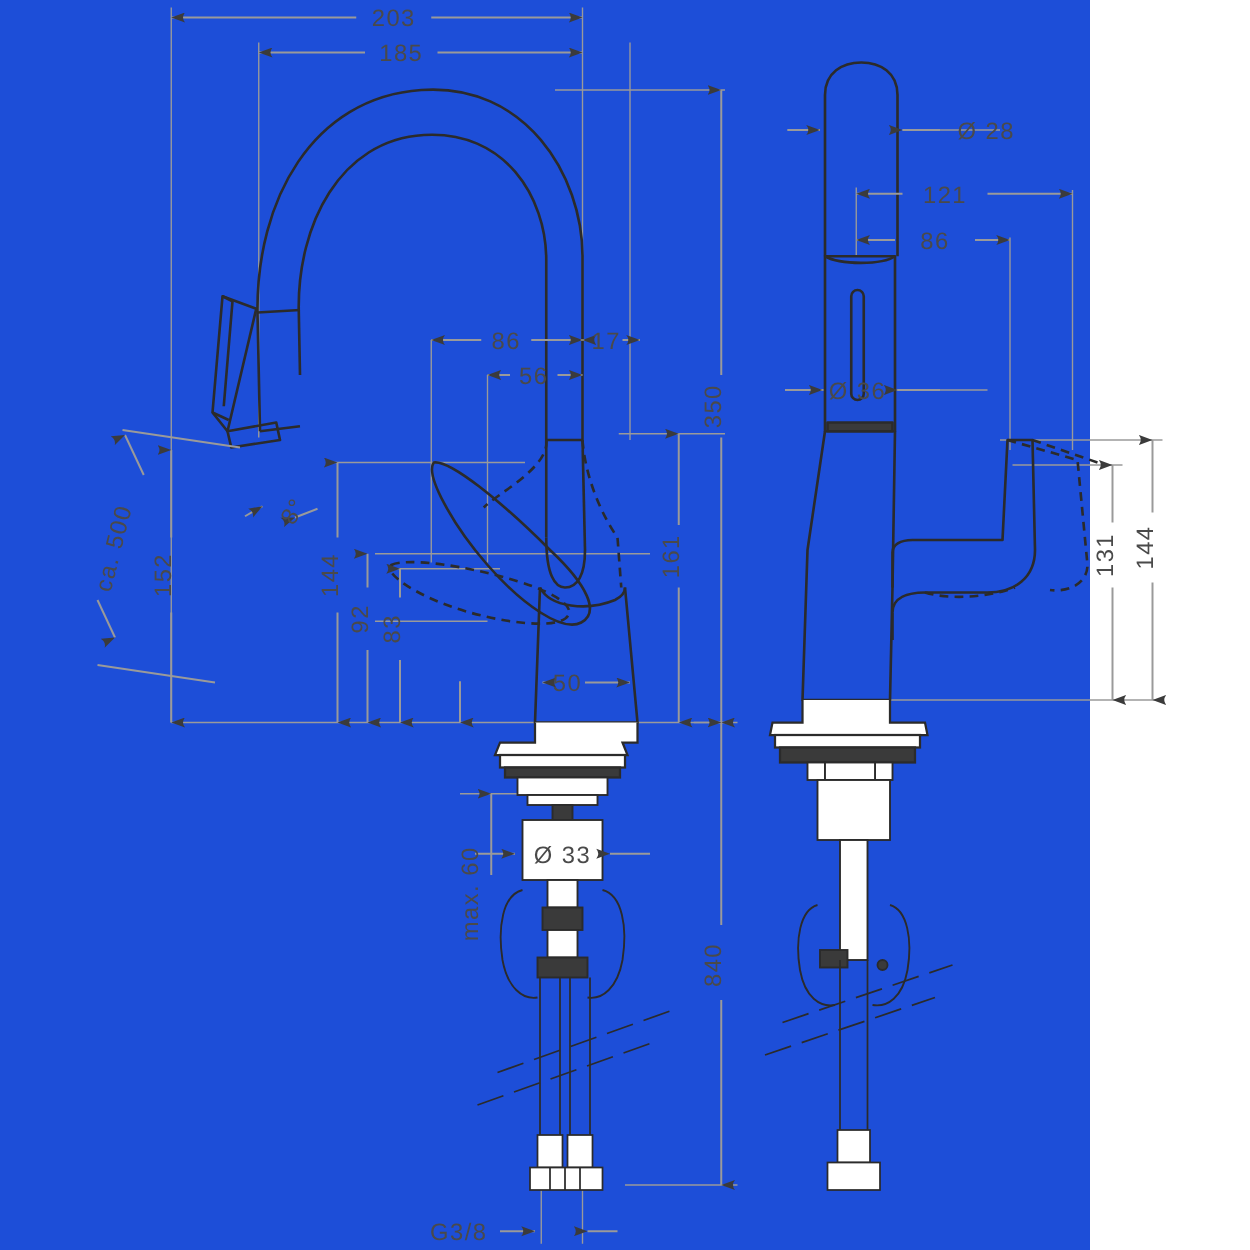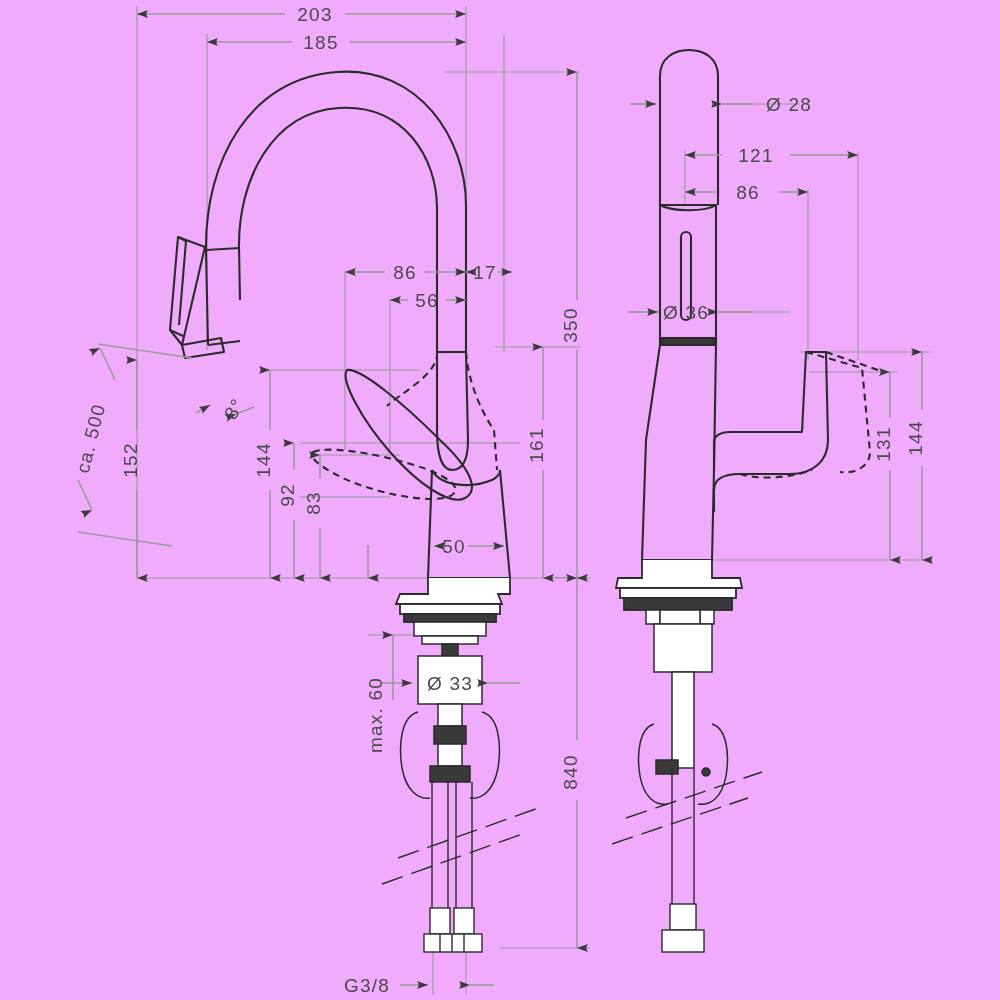--- a/index.html
+++ b/index.html
@@ -1,19 +1,19 @@
 <!DOCTYPE html>
 <html><head>
 <meta charset="utf-8">
 <title>Technical Drawing</title>
 <style>
   html,body{margin:0;padding:0;background:#ffffff;}
   body{width:1000px;height:1000px;overflow:hidden;
        font-family:"Liberation Sans", sans-serif;}
-  #stage{position:relative;width:1000px;height:1000px;background:#f0abfc;}
+  #stage{position:relative;width:872px;height:1000px;background:#1d4ed8;}
   svg{display:block;}
   .dimtxt{font-family:"Liberation Sans", sans-serif;font-size:19px;fill:#4a4a4a;
           letter-spacing:1.2px;}
 </style>
 </head>
 <body>
 
 <div id="stage">
 <svg width="1000" height="1000" viewBox="0 0 1000 1000">
 

